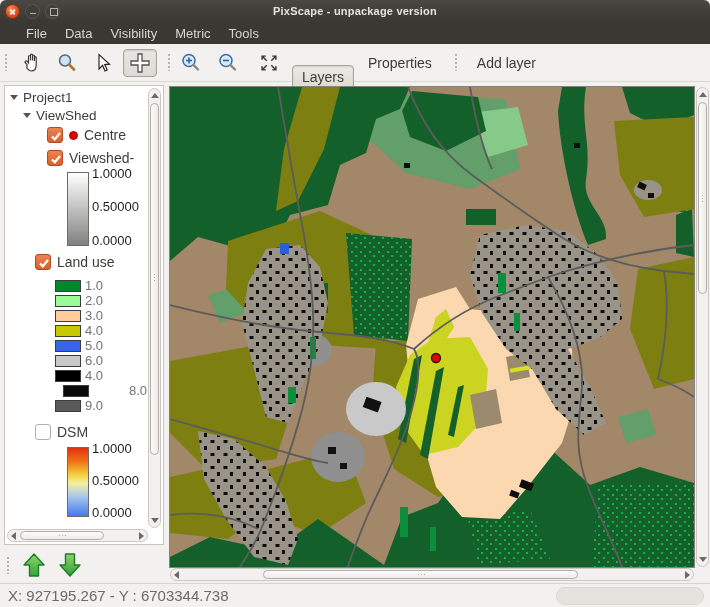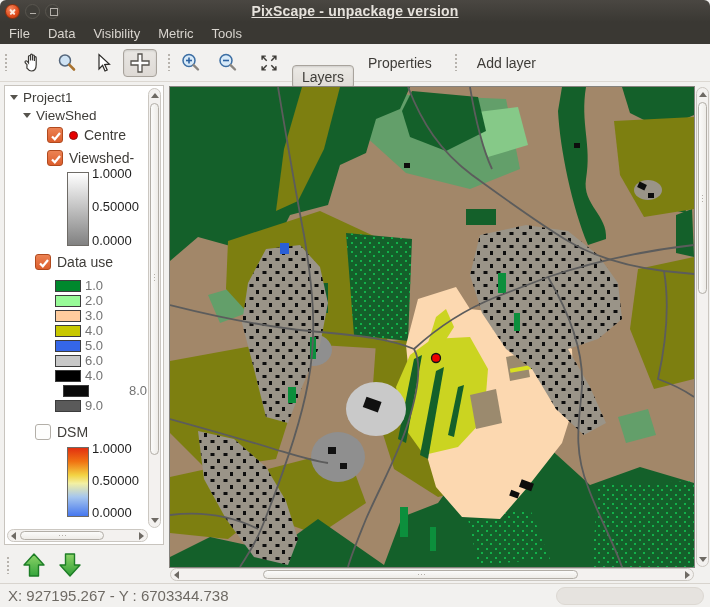--- a/index.html
+++ b/index.html
@@ -27,26 +27,26 @@
     content:""; position:absolute; left:3.2px; top:6px; width:7px; height:1.6px;
     background:#fbe9df; border-radius:1px;
   }
   .winbtn.close::before{ transform:rotate(45deg); }
   .winbtn.close::after{ transform:rotate(-45deg); }
   .winbtn.min,.winbtn.max{ background:#403e39; border:1px solid #59564f; }
   .winbtn.min::before{ content:""; position:absolute; left:3.5px; top:8px; width:6px; height:1.6px; background:#b4b0aa; }
   .winbtn.max::before{ content:""; position:absolute; left:3.5px; top:3.5px; width:6px; height:6px; border:1.5px solid #b4b0aa; }
   .title{
     position:absolute; left:0; right:0; text-align:center;
-    font-size:14px; font-weight:bold; color:#e6e2dc; letter-spacing:.2px;text-decoration:underline;
+    font-size:11px; font-weight:bold; color:#e6e2dc; letter-spacing:.2px;
   }
   
   .menubar{
     position:absolute; left:0; top:22px; width:710px; height:22px;
-    background:#3a3833; display:flex; align-items:center; padding-left:0;
+    background:#3a3833; display:flex; align-items:center; padding-left:17px;
   }
   .menu-item{ color:#d9d5cf; font-size:13px; padding:2px 9px; cursor:default; }
   
   .toolbar{
     position:absolute; left:0; top:44px; width:710px; height:38px;
     background:#f2f1ef; border-bottom:1px solid #dcd8d2;
     display:flex; align-items:center;
   }
   .grip{ width:5px; height:17px;
     background:repeating-linear-gradient(#b7b3ad 0 2px, transparent 2px 4px);
@@ -253,21 +253,21 @@
   <div class="gradlabel" style="left:87px; top:80px;">1.0000</div>
   <div class="gradlabel" style="left:87px; top:113px;">0.50000</div>
   <div class="gradlabel" style="left:87px; top:147px;">0.0000</div>
 
   <div class="cbrow" style="left:30px; top:168px;">
     <span class="checkbox checked">
       <svg width="14" height="14" viewBox="0 0 14 14">
         <path d="M3,7.5 L5.8,10.3 L11,4" stroke="#fff" stroke-width="2.2" fill="none"></path>
       </svg>
     </span>
-    <span>Data use</span>
+    <span>Land use</span>
   </div>
 
   <div class="legendrow" style="left:50px; top:192px;">
     <span class="swatch" style="background: rgb(0, 136, 45);"></span>
     <span class="legendval">1.0</span>
   </div>
   <div class="legendrow" style="left:50px; top:207px;">
     <span class="swatch" style="background: rgb(152, 251, 152);"></span>
     <span class="legendval">2.0</span>
   </div>

